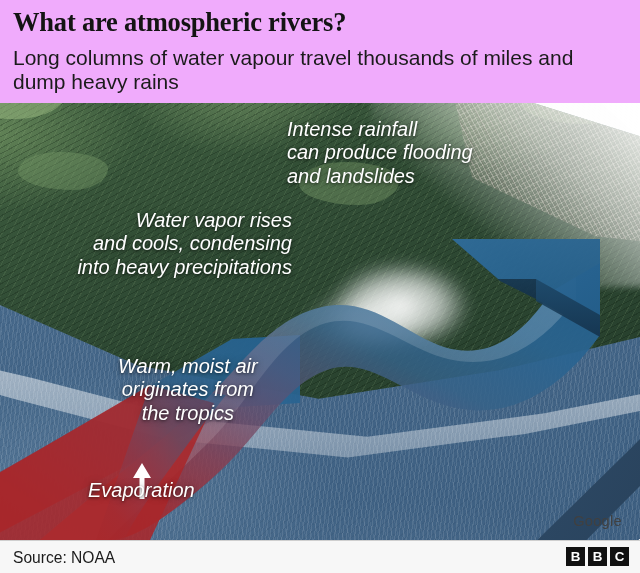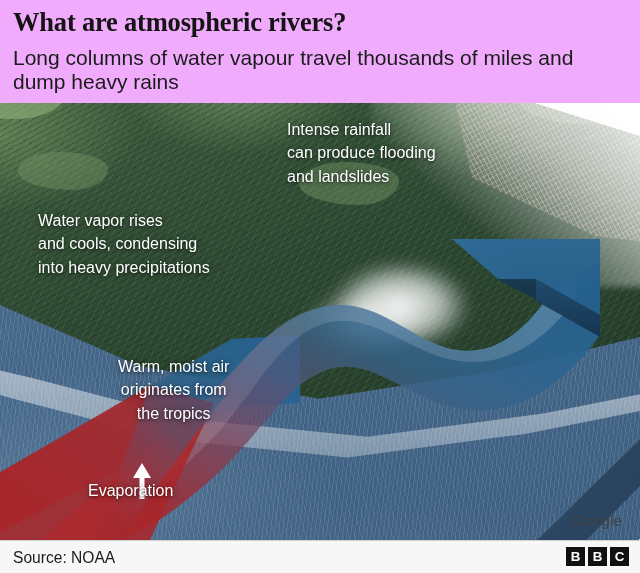--- a/index.html
+++ b/index.html
@@ -113,26 +113,27 @@
     position:absolute; right:-2%; top:-2%; width:44%; height:44%;
     background:linear-gradient(222deg, rgba(255,255,255,.95) 0%, rgba(255,255,255,.55) 34%, rgba(255,255,255,0) 66%);
     filter:blur(3px);
   }
 
   
   #ribbon { position:absolute; left:0; top:0; width:640px; height:437px; }
 
   
   .anno {
-    position:absolute; color:#ffffff; font-size:16px; line-height:23.4px;
+    position:absolute; color:#ffffff; font-size:20px; line-height:23.4px;
     text-shadow:0 1px 3px rgba(0,0,0,.55), 0 0 8px rgba(0,0,0,.30);
     white-space:pre-line;
+    font-style:italic;
   }
   #anno-rain   { left:287px; top:15px;  text-align:left;  }
-  #anno-vapor  { left:38px;  top:106px; width:254px; text-align:left; }
+  #anno-vapor  { left:38px;  top:106px; width:254px; text-align:right; }
   #anno-warm   { left:118px; top:252px; text-align:center;  }
   #anno-evap   { left:88px;  top:376px; text-align:right;  }
 
   #evap-arrow { position:absolute; left:131px; top:358px; width:22px; height:40px; }
 
   #google {
     position:absolute; right:18px; bottom:11px;
     font-size:14.6px; color:#404040; letter-spacing:.3px;
   }
 

